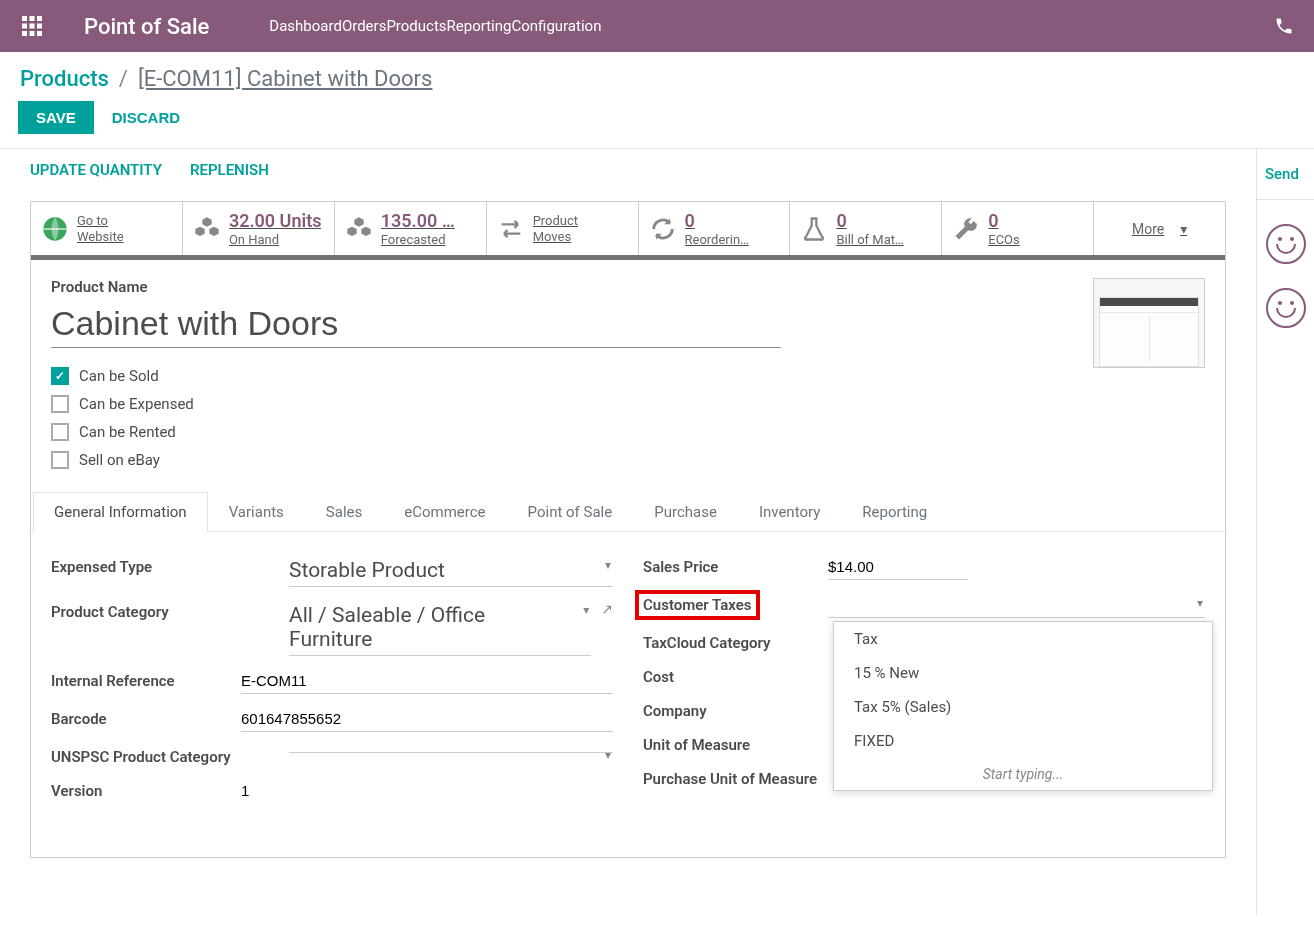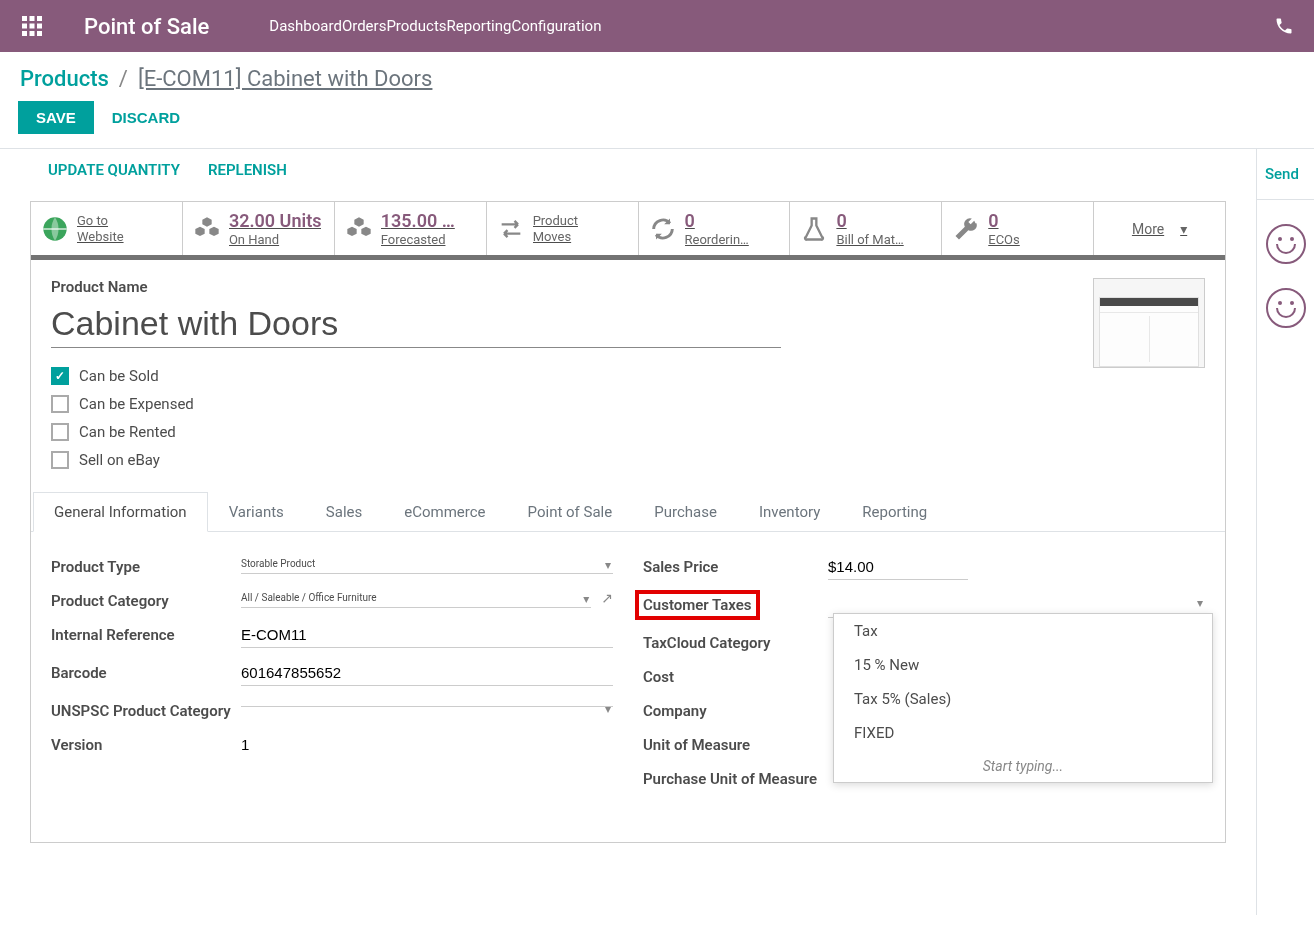--- a/index.html
+++ b/index.html
@@ -25,21 +25,21 @@
   .content-wrap { flex: 1; overflow-y: scroll; position: relative; }
   .side-strip { width: 58px; border-left: 1px solid #dee2e6; padding-top: 10px; }
   .send-label { color: #00A09D; font-weight: 500; font-size: 15px; padding: 6px 0 6px 8px; }
   .emoji-circle { width: 40px; height: 40px; border: 2px solid #875A7B; border-radius: 50%; margin: 24px auto 18px; position: relative; }
   .emoji-circle::before, .emoji-circle::after { content: ''; position: absolute; background: #875A7B; }
   .emoji-circle .smile { position: absolute; width: 20px; height: 10px; border: 2px solid #875A7B; border-top: none; border-radius: 0 0 20px 20px; bottom: 8px; left: 8px; }
   .emoji-circle .eye { position: absolute; width: 4px; height: 4px; background: #875A7B; border-radius: 50%; top: 11px; }
   .emoji-circle .eye.l { left: 10px; }
   .emoji-circle .eye.r { right: 10px; }
   
-  .subactions { padding: 12px 48px; display: flex; gap: 28px; }
+  .subactions { padding: 12px 30px; display: flex; gap: 28px; }
   .subactions span { color: #00A09D; font-weight: 600; font-size: 15px; cursor: pointer; }
   
   .form-sheet { margin: 10px 30px 30px; border: 1px solid #ccc; background: #fff; }
   
   .stat-buttons { display: flex; border-bottom: 5px solid #737373; text-decoration: underline; }
   .stat-btn { flex: 1; min-width: 0; border-right: 1px solid #ccc; padding: 8px 10px; display: flex; align-items: center; gap: 8px; cursor: pointer; }
   .stat-btn:last-child { border-right: none; }
   .stat-icon { width: 28px; height: 28px; flex-shrink: 0; }
   .stat-text { display: flex; flex-direction: column; line-height: 1.2; min-width: 0; overflow: hidden; }
   .stat-value { color: #875A7B; font-weight: 600; font-size: 18px; white-space: nowrap; overflow: hidden; text-overflow: ellipsis; }
@@ -63,21 +63,21 @@
   .tabs { display: flex; border-bottom: 1px solid #dee2e6; padding: 0 0 0 2px; }
   .tab { padding: 10px 20px; border: 1px solid transparent; border-bottom: none; color: #6c757d; cursor: pointer; font-size: 15px; margin-bottom: -1px; }
   .tab.active { border-color: #dee2e6; border-bottom: 1px solid #fff; background: #fff; color: #4c4c4c; }
   
   .form-grid { display: flex; padding: 24px 20px 40px; gap: 30px; }
   .col { flex: 1; }
   .field-row { display: flex; align-items: flex-start; margin-bottom: 14px; }
   .field-label { width: 190px; font-weight: 600; color: #4c4c4c; font-size: 15px; padding-top: 2px; flex-shrink: 0; }
   .col-right .field-label { width: 185px; }
   .field-input { flex: 1; border: none; border-bottom: 1px solid #ccc; padding: 2px 0 4px; font-size: 15px; background: transparent; outline: none; }
-  .field-select { flex: 1; border: none; border-bottom: 1px solid #ccc; padding: 2px 18px 4px 0; font-size: 10px; background: transparent; position: relative; }
+  .field-select { flex: 1; border: none; border-bottom: 1px solid #ccc; padding: 2px 18px 4px 0; font-size: 21px; background: transparent; position: relative; margin-left: 48px; }
   .field-select::after { content: '▾'; position: absolute; right: 2px; top: 2px; color: #888; font-size: 12px; }
   .ext-link { margin-left: 10px; color: #888; cursor: pointer; }
   
   .highlight-red { border: 4px solid #E20000; padding: 2px 4px; margin: -6px -8px; }
   .highlight-red-box { border: 5px solid #E20000; }
   
   .dropdown-menu { position: absolute; background: #fff; border: 1px solid #ccc; min-width: 310px; box-shadow: 0 2px 8px rgba(0,0,0,0.15); }
   .dropdown-item { padding: 8px 20px; font-size: 15px; cursor: pointer; }
   .dropdown-search { padding: 8px 20px; font-style: italic; color: #888; text-align: center; }
   
@@ -244,21 +244,21 @@
         <div class="tab">eCommerce</div>
         <div class="tab">Point of Sale</div>
         <div class="tab">Purchase</div>
         <div class="tab">Inventory</div>
         <div class="tab">Reporting</div>
       </div>
 
       <div class="form-grid">
         <div class="col">
           <div class="field-row">
-            <div class="field-label">Product Type</div>
+            <div class="field-label">Expensed Type</div>
             <div class="field-select">Storable Product</div>
           </div>
           <div class="field-row">
             <div class="field-label">Product Category</div>
             <div class="field-select">All / Saleable / Office Furniture</div>
             <span class="ext-link">↗</span>
           </div>
           <div class="field-row">
             <div class="field-label">Internal Reference</div>
             <input class="field-input" value="E-COM11" style="">
@@ -302,21 +302,21 @@
             <div class="field-label">Unit of Measure</div>
             <div style="flex:1"></div>
             <span class="ext-link">↗</span>
           </div>
           <div class="field-row">
             <div class="field-label">Purchase Unit of Measure</div>
             <div style="flex:1"></div>
             <span class="ext-link">↗</span>
           </div>
 
-          <div class="dropdown-menu highlight-red-box" style="top:57px; left:190px; right:-8px;">
+          <div class="dropdown-menu highlight-red-box" style="top:65px; left:190px; right:-8px;">
             <div class="dropdown-item">Tax</div>
             <div class="dropdown-item">15 % New</div>
             <div class="dropdown-item">Tax 5% (Sales)</div>
             <div class="dropdown-item">FIXED</div>
             <div class="dropdown-search">Start typing...</div>
           </div>
         </div>
       </div>
 
     </div>

